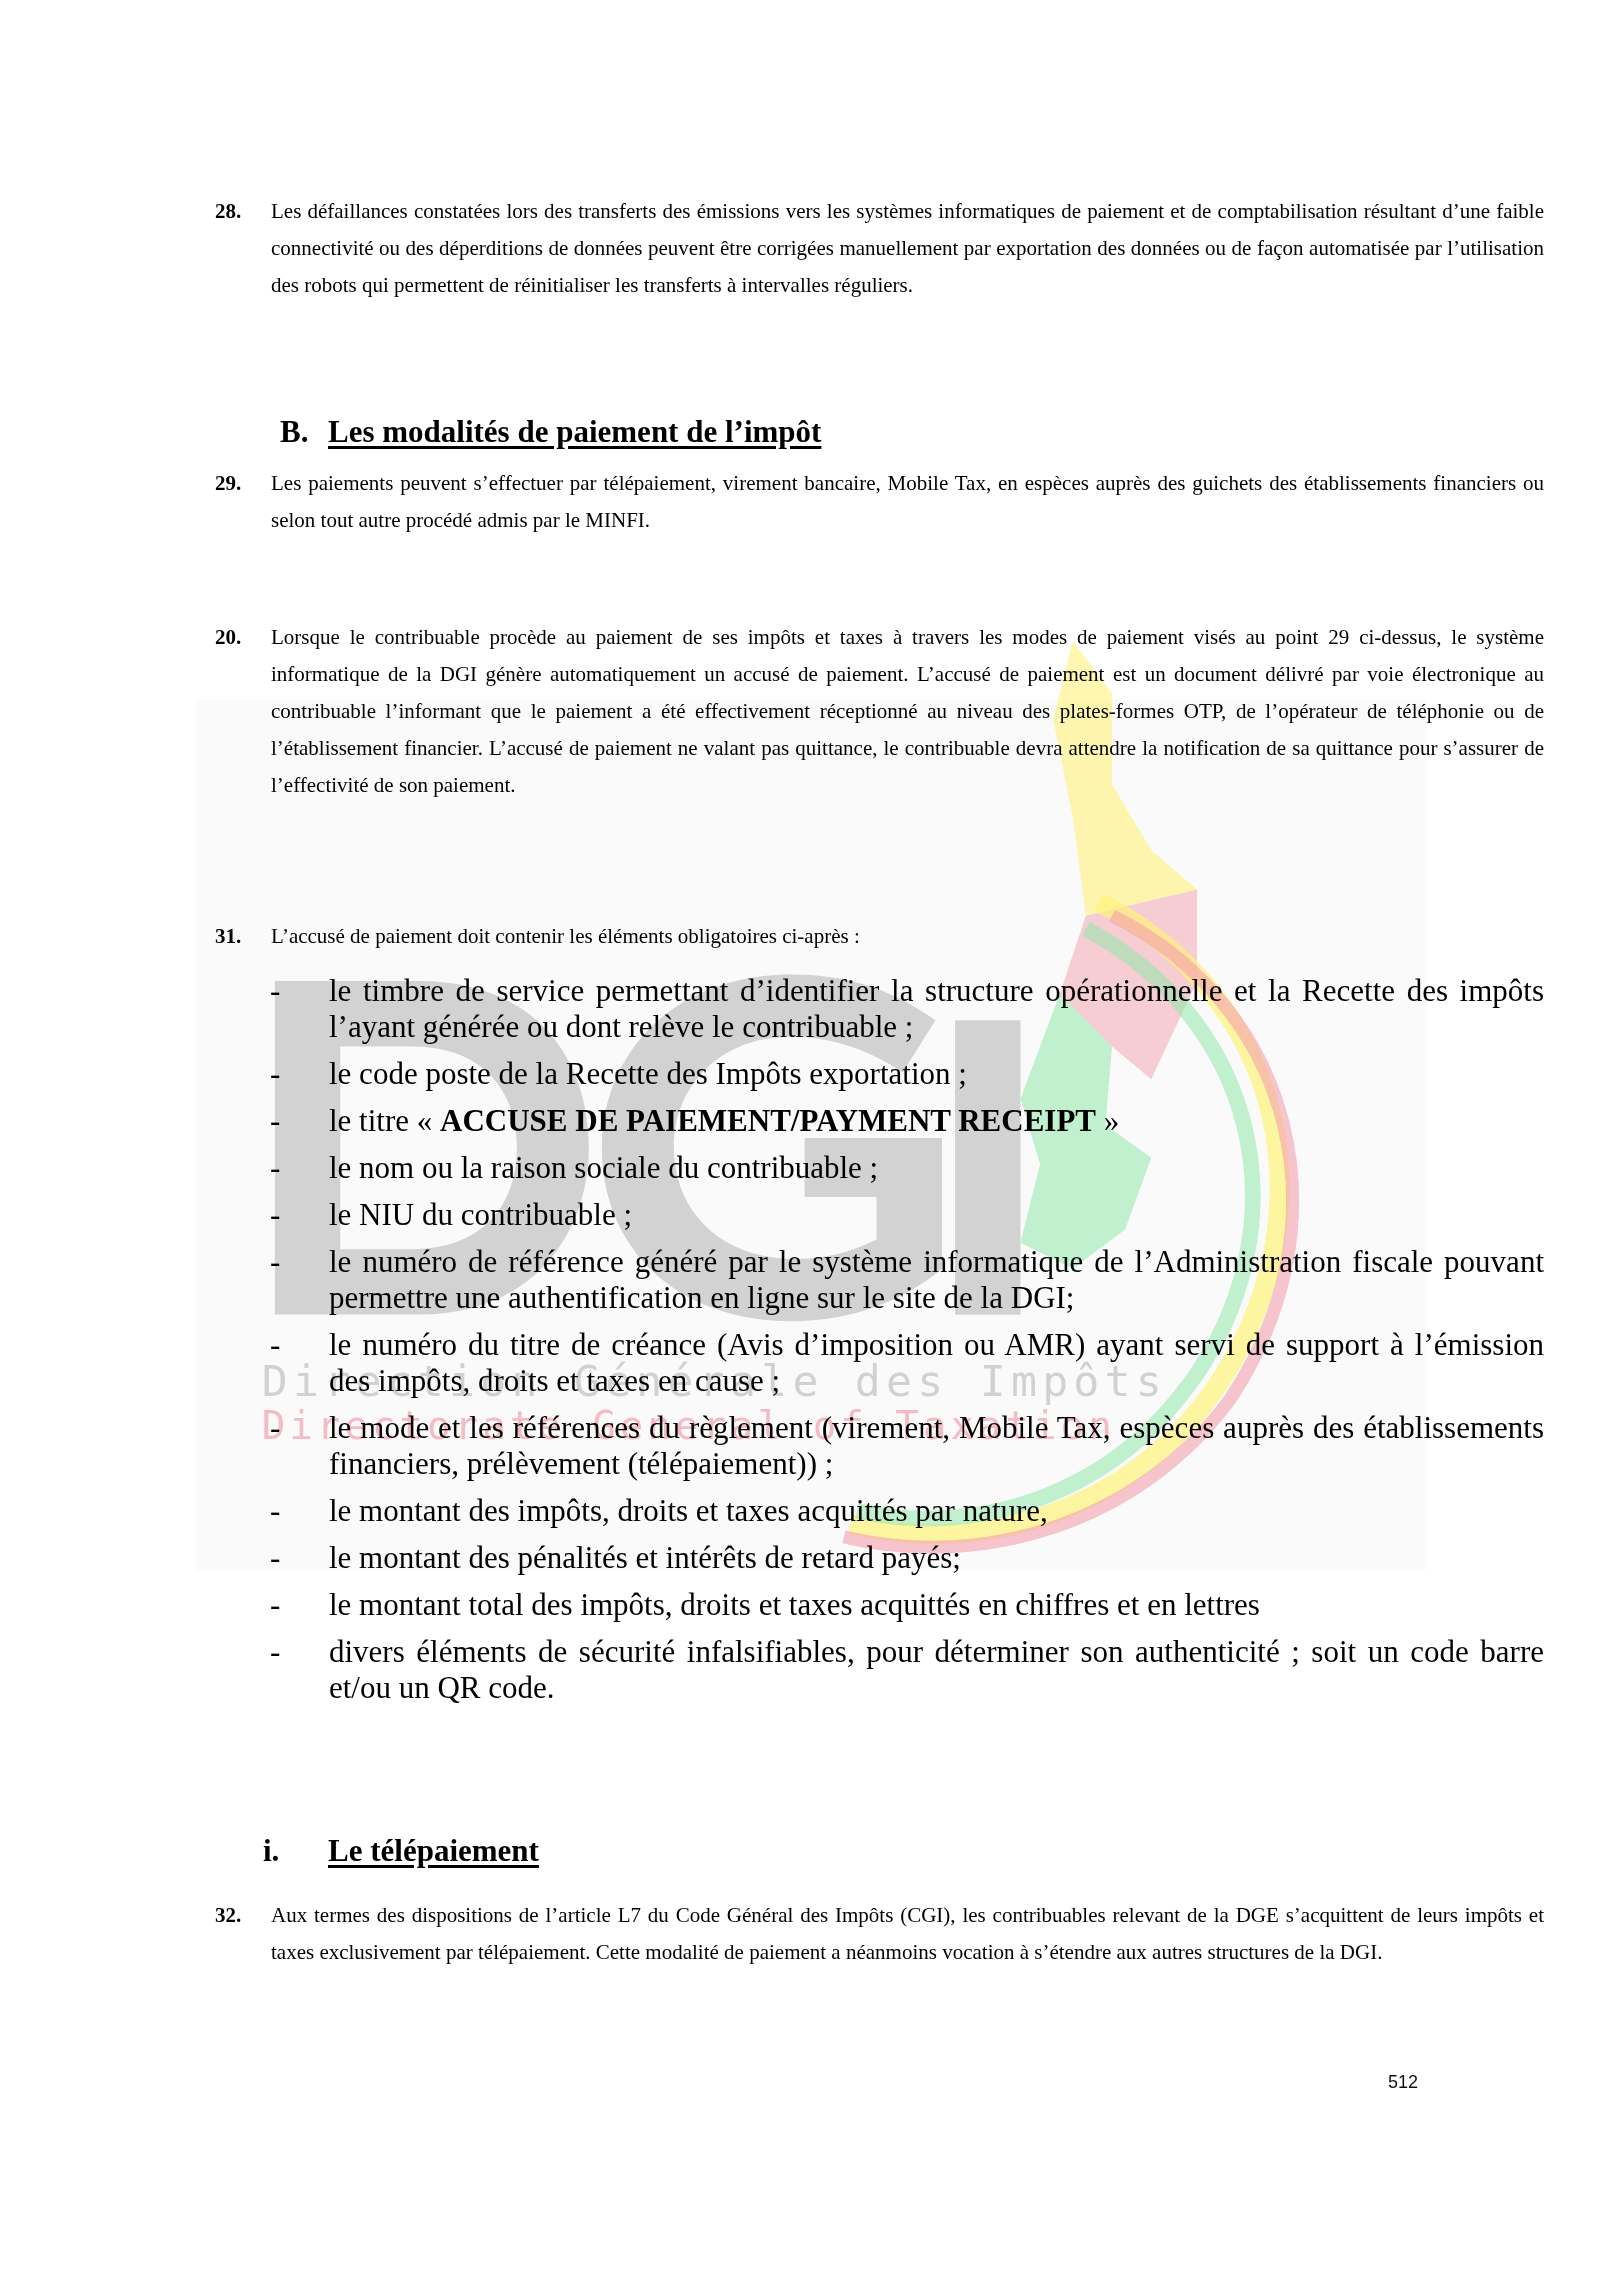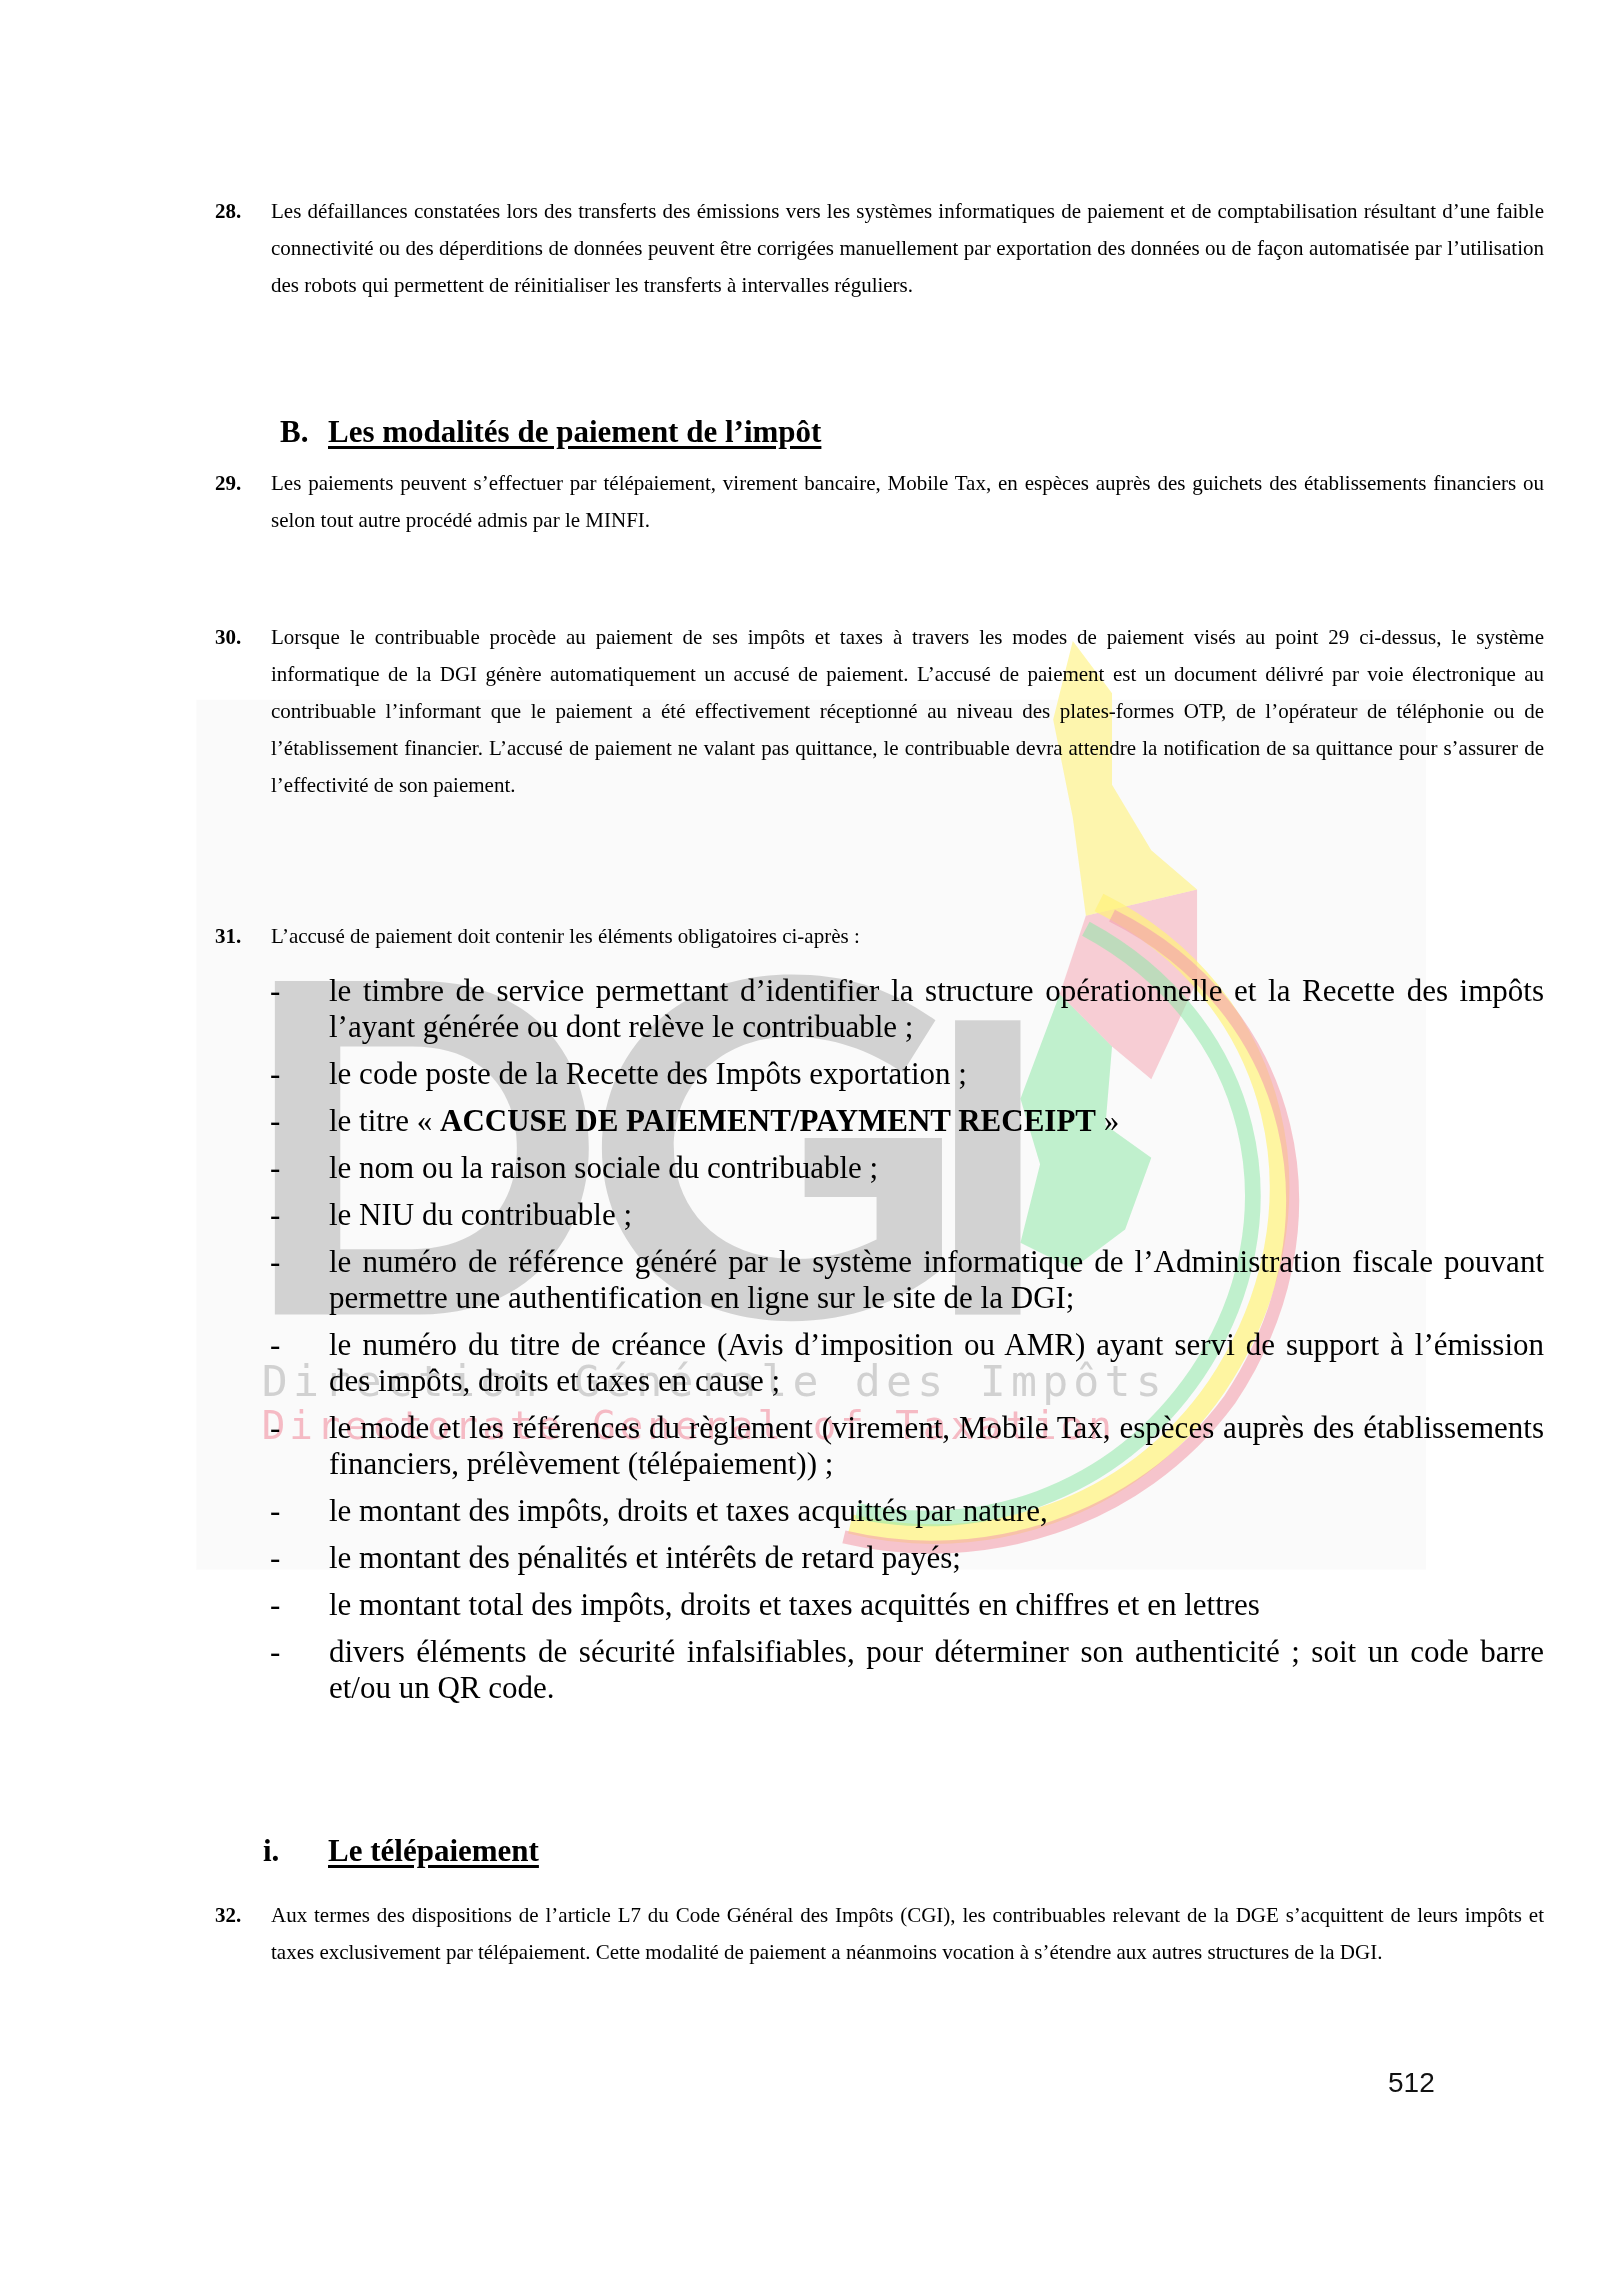--- a/index.html
+++ b/index.html
@@ -16,21 +16,21 @@
 
   .heading { position: absolute; font-size: 31px; line-height: 37px; font-weight: bold; }
   .heading .hnum { position: absolute; top: 0; }
   .heading .htext { position: absolute; left: 65px; white-space: nowrap; text-decoration: underline; text-decoration-thickness: 2.6px; text-underline-offset: 3.9px; }
 
   .list { position: absolute; left: 270px; width: 1274px; font-size: 31px; line-height: 36px; margin: 0; padding: 0; list-style: none; }
   .list li { position: relative; padding-left: 59px; margin-bottom: 11px; text-align: justify; text-align-last: left; }
   .list li .dash { position: absolute; left: 0; top: 0; }
   .list li b { font-weight: bold; }
 
-  .pagenum { position: absolute; left: 1388px; top: 2067px; font-family: "Liberation Sans", "DejaVu Sans", sans-serif; font-size: 28px; line-height: 31px; color: #111; }
+  .pagenum { position: absolute; left: 1388px; top: 2067px; font-family: "Liberation Sans", "DejaVu Sans", sans-serif; font-size: 18px; line-height: 31px; color: #111; }
 </style>
 </head>
 <body>
 
 <div class="page">
 
   <div class="wm">
     <svg width="1623" height="2295" viewBox="0 0 2481 3509" xmlns="http://www.w3.org/2000/svg">
 
       <rect x="300" y="1070" width="1880" height="1330" fill="#f6f6f6" opacity="0.55"></rect>
@@ -63,21 +63,21 @@
     <span class="hnum" style="left:0;">B.</span>
     <span class="htext" style="left:48px;">Les modalités de paiement de l’impôt</span>
   </div>
 
   <div class="para" style="top:465px;">
     <span class="num">29.</span>
     <div class="body">Les paiements peuvent s’effectuer par télépaiement, virement bancaire, Mobile Tax, en espèces auprès des guichets des établissements financiers ou selon tout autre procédé admis par le MINFI.</div>
   </div>
 
   <div class="para" style="top:619px;">
-    <span class="num">30.</span>
+    <span class="num">20.</span>
     <div class="body">Lorsque le contribuable procède au paiement de ses impôts et taxes à travers les modes de paiement visés au point 29 ci-dessus, le système informatique de la DGI génère automatiquement un accusé de paiement. L’accusé de paiement est un document délivré par voie électronique au contribuable l’informant que  le paiement a été effectivement réceptionné au niveau des plates-formes OTP, de l’opérateur de téléphonie ou de l’établissement financier.  L’accusé de paiement ne valant pas quittance, le contribuable devra attendre la notification de sa quittance pour s’assurer de l’effectivité de son paiement.</div>
   </div>
 
   <div class="para" style="top:918px;">
     <span class="num">31.</span>
     <div class="body">L’accusé de paiement doit contenir les éléments obligatoires ci-après :</div>
   </div>
 
   <ul class="list" style="top:973px;">
     <li><span class="dash">-</span><span>le timbre de service permettant d’identifier la structure opérationnelle et la Recette des impôts l’ayant générée ou dont relève le contribuable ;</span></li>

